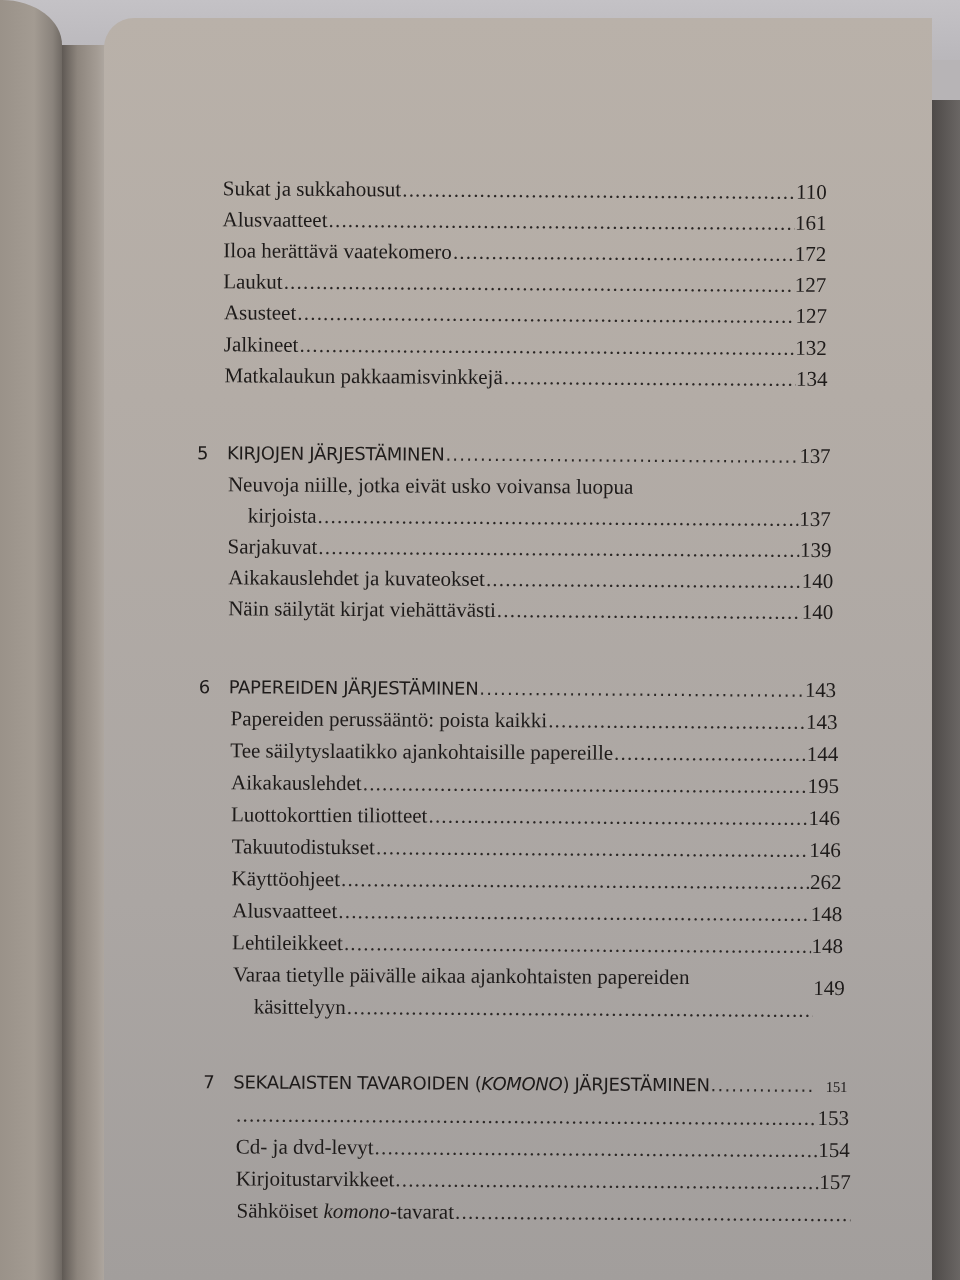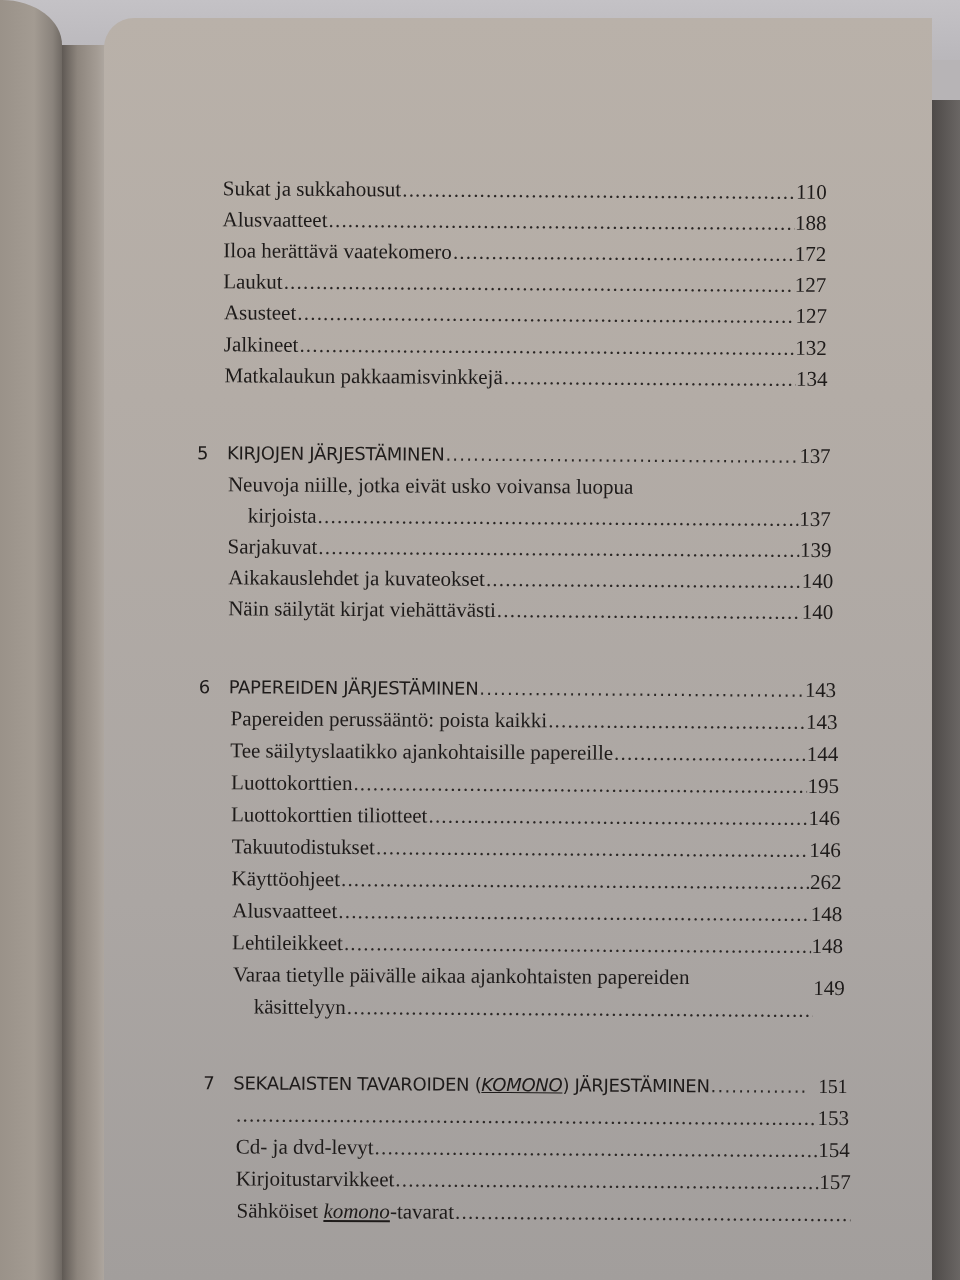--- a/index.html
+++ b/index.html
@@ -45,42 +45,42 @@
     flex: 1 1 auto; overflow: hidden; margin: 0 1px;
     letter-spacing: 1.2px; color: #2a2624;
   }
   .row .dots::before {
     content: "......................................................................................................................................................................................................";
   }
   .row .page { flex: 0 0 auto; }
   .chapter { font-family: "DejaVu Sans", "Liberation Sans", sans-serif; font-size: 18px; letter-spacing: -0.3px; }
   .chapter .num { width: 30px; display: inline-block; }
   .plain { position: absolute; font-size: 21px; line-height: 28px; white-space: nowrap; }
-  em { font-style: italic; text-decoration: underline; }
+  em { font-style: italic; }
 </style>
 </head>
 <body>
 
 <div class="backdrop-top"></div>
 <div class="left-page"></div>
 <div class="gutter"></div>
 <div class="right-page"></div>
 <div class="right-shadow"></div>
 
 <div class="toc">
 
   <div class="row" style="left:220px; top:176px; width:604px;">
     <span class="label">Sukat ja sukkahousut</span>
       <span class="dots"></span>
       <span class="page">110</span>
   </div>
   <div class="row" style="left:220px; top:207px; width:604px;">
     <span class="label">Alusvaatteet</span>
       <span class="dots"></span>
-      <span class="page">188</span>
+      <span class="page">161</span>
   </div>
   <div class="row" style="left:221px; top:238px; width:603px;">
     <span class="label">Iloa herättävä vaatekomero</span>
       <span class="dots"></span>
       <span class="page">172</span>
   </div>
   <div class="row" style="left:221px; top:269px; width:603px;">
     <span class="label">Laukut</span>
       <span class="dots"></span>
       <span class="page">127</span>
@@ -137,21 +137,21 @@
     <span class="label">Papereiden perussääntö: poista kaikki</span>
       <span class="dots"></span>
       <span class="page">143</span>
   </div>
   <div class="row" style="left:231px; top:738px; width:608px;">
     <span class="label">Tee säilytyslaatikko ajankohtaisille papereille</span>
       <span class="dots"></span>
       <span class="page">144</span>
   </div>
   <div class="row" style="left:232px; top:770px; width:608px;">
-    <span class="label">Luottokorttien</span>
+    <span class="label">Aikakauslehdet</span>
       <span class="dots"></span>
       <span class="page">195</span>
   </div>
   <div class="row" style="left:232px; top:802px; width:609px;">
     <span class="label">Luottokorttien tiliotteet</span>
       <span class="dots"></span>
       <span class="page">146</span>
   </div>
   <div class="row" style="left:233px; top:834px; width:609px;">
     <span class="label">Takuutodistukset</span>
@@ -176,21 +176,21 @@
   <div class="plain" style="left:235px; top:962px;">Varaa tietylle päivälle aikaa ajankohtaisten papereiden</div>
   <div class="row" style="left:256px; top:994px; width:591px;">
     <span class="label">käsittelyyn</span>
       <span class="dots"></span>
       <span class="page" style="position:relative; top:-22px;">149</span>
   </div>
 
   <div class="row chapter" style="left:206px; top:1070px; width:644px;">
     <span class="label"><span class="num">7</span><span><span>SEKALAISTEN TAVAROIDEN (</span><em>KOMONO</em><span>) JÄRJESTÄMINEN</span></span></span>
       <span class="dots"></span>
-      <span class="page" style="font-family:'Liberation Serif',serif;font-size:20px;margin-left:12px;">151</span>
+      <span class="page" style="font-family:'Liberation Serif',serif;font-size:15px;margin-left:12px;">151</span>
   </div>
   <div class="row" style="left:238px; top:1102px; width:614px;">
     <span class="label"></span>
       <span class="dots"></span>
       <span class="page">153</span>
   </div>
   <div class="row" style="left:239px; top:1134px; width:614px;">
     <span class="label">Cd- ja dvd-levyt</span>
       <span class="dots"></span>
       <span class="page">154</span>

